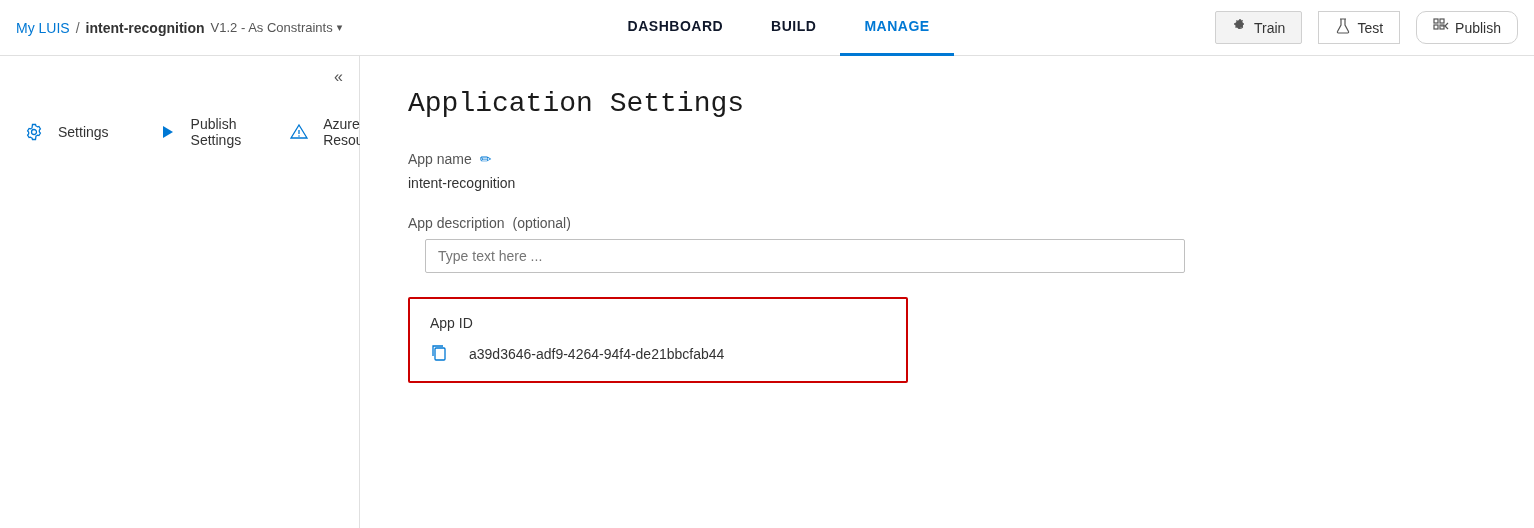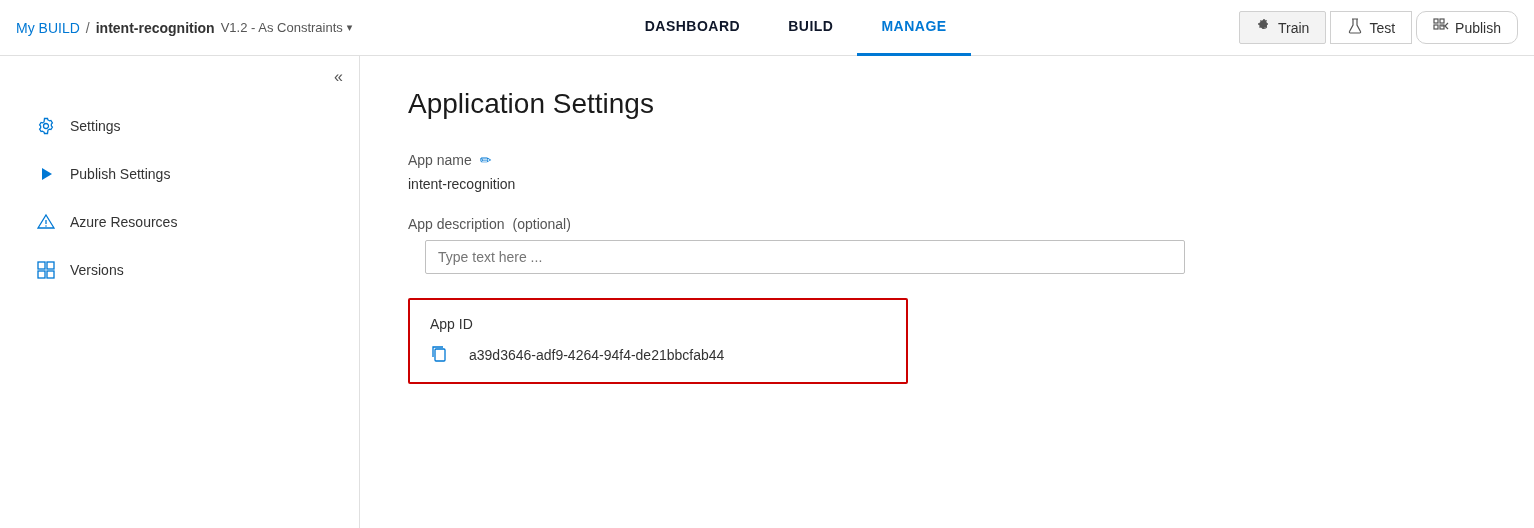--- a/index.html
+++ b/index.html
@@ -67,21 +67,21 @@
       letter-spacing: 0.5px;
     }
     .nav-tab.active {
       color: #0078d4;
       border-bottom: 3px solid #0078d4;
     }
 
     .header-actions {
       display: flex;
       align-items: center;
-      gap: 4px;
+      gap: 16px;
       flex: 0 0 auto;
     }
     .btn-train {
       display: flex;
       align-items: center;
       gap: 6px;
       padding: 6px 16px;
       background: #f3f3f3;
       border: 1px solid #d0d0d0;
       border-radius: 2px;
@@ -139,24 +139,23 @@
       cursor: pointer;
       color: #555;
       font-size: 16px;
       background: none;
       border: none;
       display: flex;
       align-items: center;
     }
     .sidebar-nav {
       display: flex;
-      flex-direction: column;
+      flex-direction: row;
       gap: 0;
       margin-top: 8px;
-      margin-left: 12px;
     }
     .sidebar-item {
       display: flex;
       align-items: center;
       gap: 14px;
       padding: 14px 24px;
       cursor: pointer;
       font-size: 14px;
       color: #333;
     }
@@ -175,20 +174,21 @@
       flex: 1;
       padding: 32px 48px;
       overflow-y: auto;
       background: #fff;
     }
     .page-title {
       font-size: 28px;
       font-weight: 300;
       color: #1a1a1a;
       margin-bottom: 32px;
+      font-family: Liberation Mono, monospace;
     }
 
     .field-section {
       margin-bottom: 24px;
     }
     .field-label {
       font-size: 14px;
       color: #555;
       margin-bottom: 8px;
       display: flex;
@@ -241,21 +241,21 @@
       color: #0078d4;
       cursor: pointer;
       font-size: 16px;
     }
   </style>
 </head>
 <body>
 
 <div class="header">
   <div class="header-breadcrumb">
-    <span class="my-luis">My BUILD</span>
+    <span class="my-luis">My LUIS</span>
     <span class="separator">/</span>
     <span class="app-name">intent-recognition</span>
     <div class="version-selector">
       <span>V1.2 - As Constraints</span>
       <span class="chevron">▾</span>
     </div>
   </div>
 
   <div class="nav-tabs">
     <div class="nav-tab">

